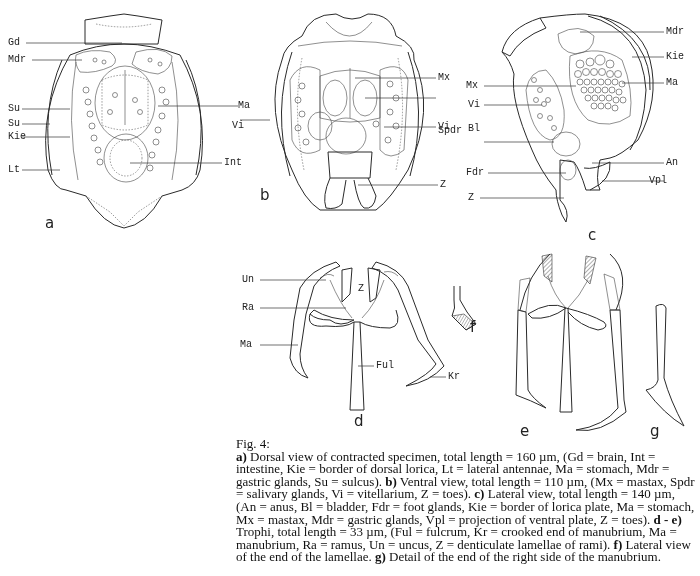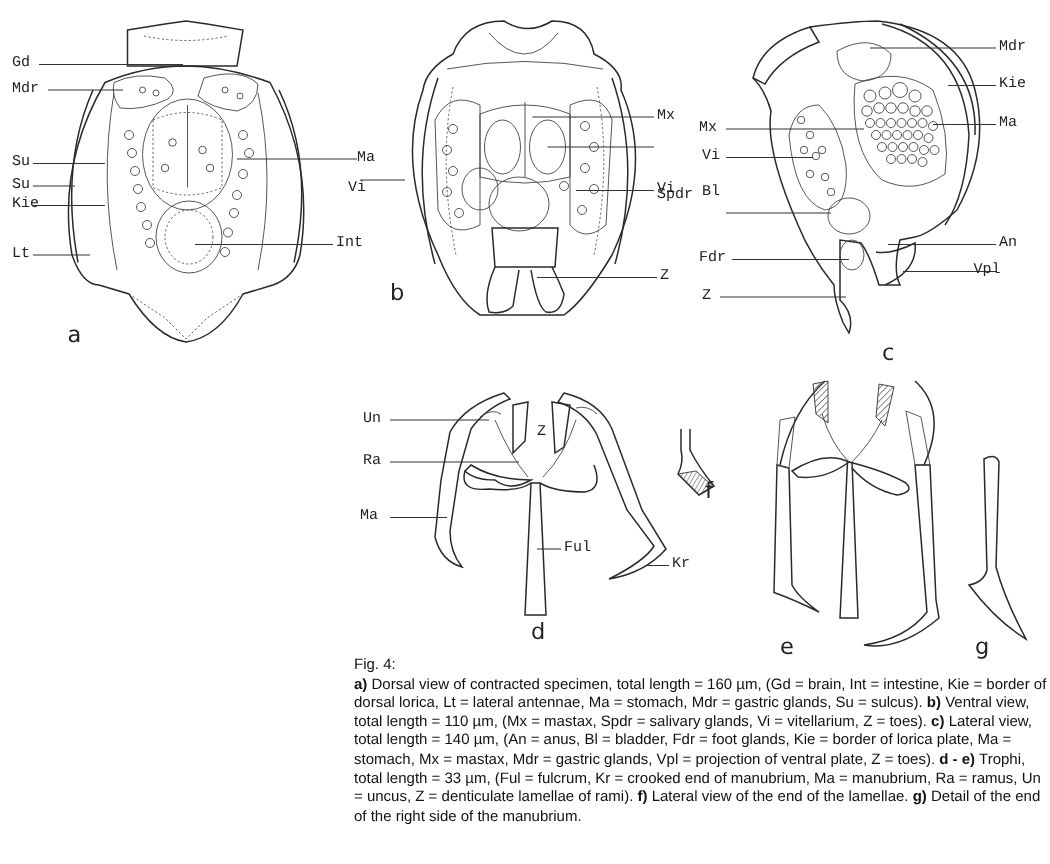--- a/index.html
+++ b/index.html
@@ -5,21 +5,21 @@
   html, body { margin: 0; padding: 0; }
   body { width: 700px; height: 576px; background: #ffffff; position: relative; overflow: hidden; font-family: "Liberation Sans", sans-serif; color: #1a1a1a; }
   .fig { position: absolute; }
   .lbl { position: absolute; font-family: Liberation Mono, monospace; font-size: 10px; color: #222; white-space: nowrap; line-height: 1; }
   .panel { position: absolute; font-family: "DejaVu Sans", sans-serif; font-size: 15px; color: #222; line-height: 1; }
   svg { position: absolute; left: 0; top: 0; overflow: visible; }
   .ink { fill: none; stroke: #2a2a2a; stroke-width: 1; }
   .thin { fill: none; stroke: #444; stroke-width: 0.6; }
   .dot { fill: none; stroke: #555; stroke-width: 0.6; stroke-dasharray: 1.5 1.5; }
   .leader { stroke: #333; stroke-width: 0.7; }
-  .caption { position: absolute; left: 236px; top: 438px; width: 462px; font-family: Liberation Sans, sans-serif; font-size: 10px; line-height: 12.6px; color: #111; }
+  .caption { position: absolute; left: 236px; top: 438px; width: 462px; font-family: Liberation Serif, serif; font-size: 13px; line-height: 12.6px; color: #111; }
   .caption p { margin: 0; }
   .caption i { font-style: italic; }
   .caption b { font-weight: bold; }
 </style>
 </head>
 <body>
 
 <div class="fig" style="left:0;top:0;width:240px;height:250px;">
   <svg width="240" height="250">
 

